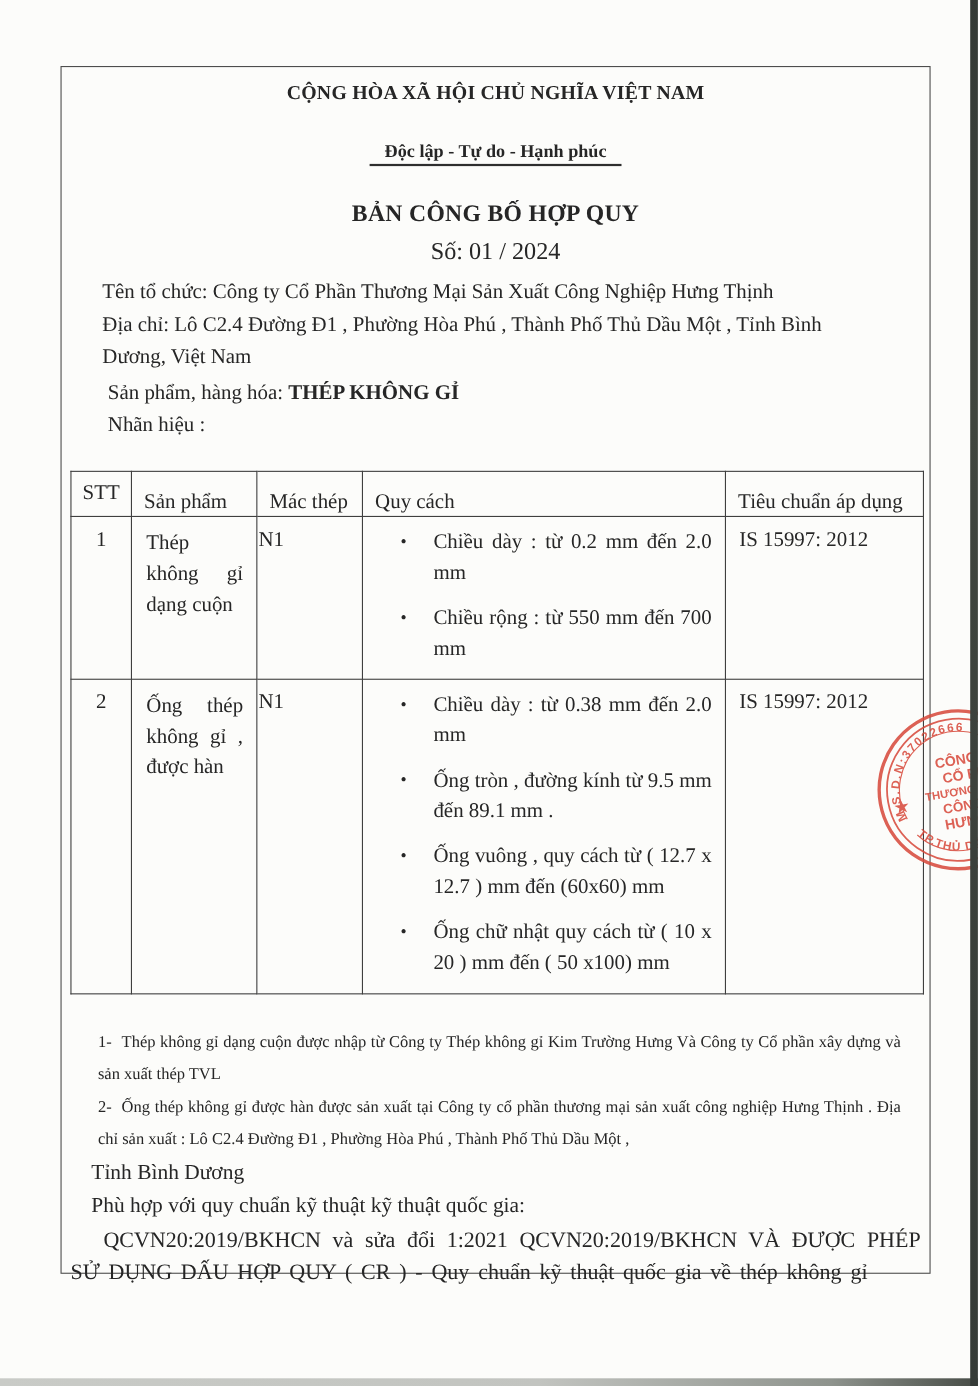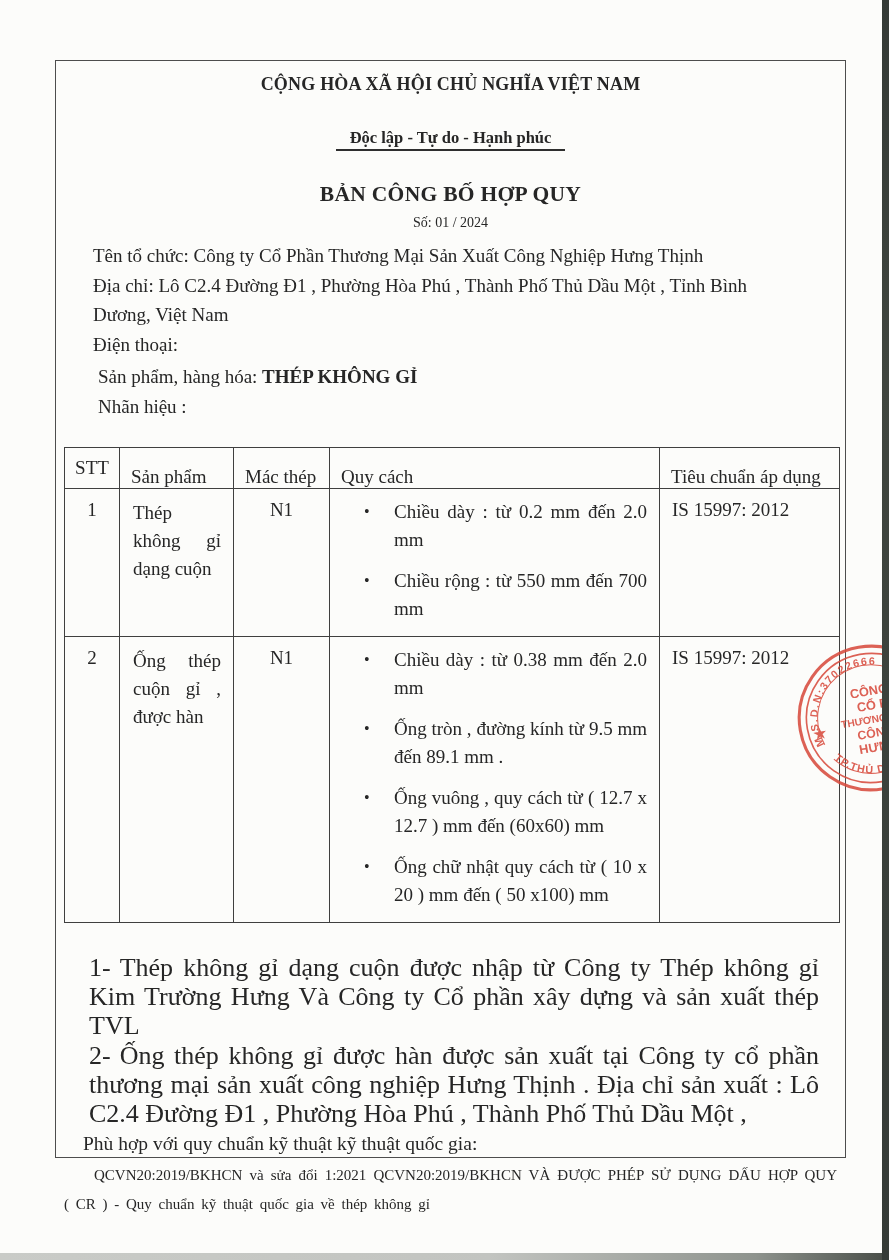--- a/index.html
+++ b/index.html
@@ -10,50 +10,50 @@
   }
   .frame {
     position:absolute; left:55px; top:60px; width:791px; height:1098px;
     border:1.5px solid #4d4d4d; box-sizing:border-box; background:transparent;
   }
   .hdr { text-align:center; margin-top:13px; }
   .nat  { font-weight:bold; font-size:18px; letter-spacing:.2px; }
   .motto{ display:inline-block; font-weight:bold; font-size:16.5px;
           padding:3px 14px 1px; border-bottom:2px solid #2e2e2e; margin-top:12px; }
   .title{ font-weight:bold; font-size:21.5px; margin-top:31px; letter-spacing:.3px; }
-  .num  { font-size:14px; margin-top:8px; }
+  .num  { font-size:22px; margin-top:8px; }
 
   .info { margin:10px 40px 0 37px; font-size:19px; line-height:29.5px; }
   .info p { margin:0; }
   .pad5 { padding-left:5px; }
   .bold { font-weight:bold; }
   .mt3  { margin-top:3px !important; }
 
   table.tbl { border-collapse:collapse; table-layout:fixed; margin:26px 0 0 8px;
               width:775px; font-size:19px; }
   .tbl th, .tbl td { border:1.6px solid #3f3f3f; font-weight:normal; text-align:left;
                      vertical-align:top; box-sizing:border-box; }
   .tbl th { height:41px; vertical-align:middle; padding:17px 4px 0 11px; }
   th.c-stt { text-align:center; padding:5px; }
   tr.r1 { height:100px; }
   tr.r2 { height:233px; }
   td.c-stt { text-align:center; padding-top:10px; }
   td.c-sp  { padding:10px 12px 0 13px; text-align:justify; line-height:28px; }
-  td.c-mt  { text-align:center; padding-top:10px; }
+  td.c-mt  { padding-top:10px; }
   td.c-qc  { padding:9px 12px 0 12px; }
   td.c-tc  { padding:10px 4px 0 12px; }
   .bi { display:flex; margin-bottom:13px; }
   .bi .dot { width:12px; margin-left:22px; margin-right:18px; line-height:28px; font-size:16px; }
   .bi .bt  { flex:1; text-align:justify; line-height:28px; }
 
-  .notes { margin:30px 26px 0 33px; font-size:26px; line-height:29px; }
+  .notes { margin:30px 26px 0 33px; font-size:15px; line-height:29px; }
   .note  { margin:0 0 1px; text-align:justify; }
   .note .nn { margin-right:9px; }
   p.province, p.conform { margin:1px 0 0 27px; font-size:19.5px; line-height:29px; }
-  p.qcvn { margin:3px 8px 0 8px; font-size:15px; line-height:29px;
+  p.qcvn { margin:3px 8px 0 8px; font-size:20px; line-height:29px;
            text-align:justify; text-indent:30px; word-spacing:3px; }
 
   .stamp { position:absolute; left:789px; top:636px; width:164px; height:164px;
            z-index:4; opacity:.87; }
   .stamp text { font-family:"Liberation Sans", sans-serif; font-weight:bold; }
 
   .edge-right  { position:absolute; top:0; right:0; width:7px; height:100%;
                  background:linear-gradient(to bottom,#343a36,#40463f 30%,#353b37); z-index:9; }
   .edge-bottom { position:absolute; left:0; bottom:0; width:100%; height:7px;
                  background:linear-gradient(to right,#c9cbc7 0%,#c2c4c0 55%,#8e938d 85%,#474c46 100%);
@@ -67,21 +67,20 @@
   <div class="hdr">
     <div class="nat">CỘNG HÒA XÃ HỘI CHỦ NGHĨA VIỆT NAM</div><br>
     <div class="motto">Độc lập - Tự do - Hạnh phúc</div>
     <div class="title">BẢN CÔNG BỐ HỢP QUY</div>
     <div class="num">Số: 01 / 2024</div>
   </div>
 
   <div class="info">
     <p>Tên tổ chức: Công ty Cổ Phần Thương Mại Sản Xuất Công Nghiệp Hưng Thịnh</p>
     <p>Địa chỉ: Lô C2.4 Đường Đ1 , Phường Hòa Phú , Thành Phố Thủ Dầu Một , Tỉnh Bình Dương, Việt Nam</p>
-    <p>Điện thoại:</p>
     <p class="pad5 mt3"><span>Sản phẩm, hàng hóa:</span> <span class="bold">THÉP KHÔNG GỈ</span></p>
     <p class="pad5">Nhãn hiệu :</p>
   </div>
 
   <table class="tbl">
     <colgroup>
       <col style="width:55px">
         <col style="width:114px">
         <col style="width:96px">
       <col style="width:330px">
@@ -106,21 +105,21 @@
             </div>
         <div class="bi">
               <span class="dot">•</span>
               <span class="bt">Chiều rộng : từ 550 mm đến 700 mm</span>
             </div>
       </td>
       <td class="c-tc">IS 15997: 2012</td>
     </tr>
     <tr class="r2">
       <td class="c-stt">2</td>
-      <td class="c-sp">Ống thép cuộn gỉ , được hàn</td>
+      <td class="c-sp">Ống thép không gỉ , được hàn</td>
       <td class="c-mt">N1</td>
       <td class="c-qc">
         <div class="bi">
               <span class="dot">•</span>
               <span class="bt">Chiều dày : từ 0.38 mm đến 2.0 mm</span>
             </div>
         <div class="bi">
               <span class="dot">•</span>
               <span class="bt">Ống tròn , đường kính từ 9.5 mm đến 89.1 mm .</span>
             </div>
@@ -136,20 +135,21 @@
       <td class="c-tc">IS 15997: 2012</td>
     </tr>
   </tbody>
     </table>
 
   <div class="notes">
     <p class="note"><span class="nn">1-</span><span>Thép không gỉ dạng cuộn được nhập từ Công ty Thép không gỉ Kim Trường Hưng Và Công ty Cổ phần xây dựng và sản xuất thép TVL</span></p>
     <p class="note"><span class="nn">2-</span><span>Ống thép không gỉ được hàn được sản xuất tại Công ty cổ phần thương mại sản xuất công nghiệp Hưng Thịnh . Địa chỉ sản xuất : Lô C2.4 Đường Đ1 , Phường Hòa Phú , Thành Phố Thủ Dầu Một ,</span></p>
   </div>
 
+  <p class="province">Tỉnh Bình Dương</p>
   <p class="conform">Phù hợp với quy chuẩn kỹ thuật kỹ thuật quốc gia:</p>
   <p class="qcvn">QCVN20:2019/BKHCN và sửa đổi 1:2021 QCVN20:2019/BKHCN VÀ ĐƯỢC PHÉP SỬ DỤNG DẤU HỢP QUY ( CR ) - Quy chuẩn kỹ thuật quốc gia về thép không gỉ</p>
 
 </div>
 
 <svg class="stamp" viewBox="0 0 160 160">
   <g transform="rotate(-10 80 80)" fill="none" stroke="#d84b3d">
     <circle cx="80" cy="80" r="70" stroke-width="3"></circle>
     <circle cx="80" cy="80" r="63" stroke-width="1.6"></circle>
     <path id="stampArcTop" d="M 31.1 97.8 A 52 52 0 0 1 119.8 46.6"></path>

